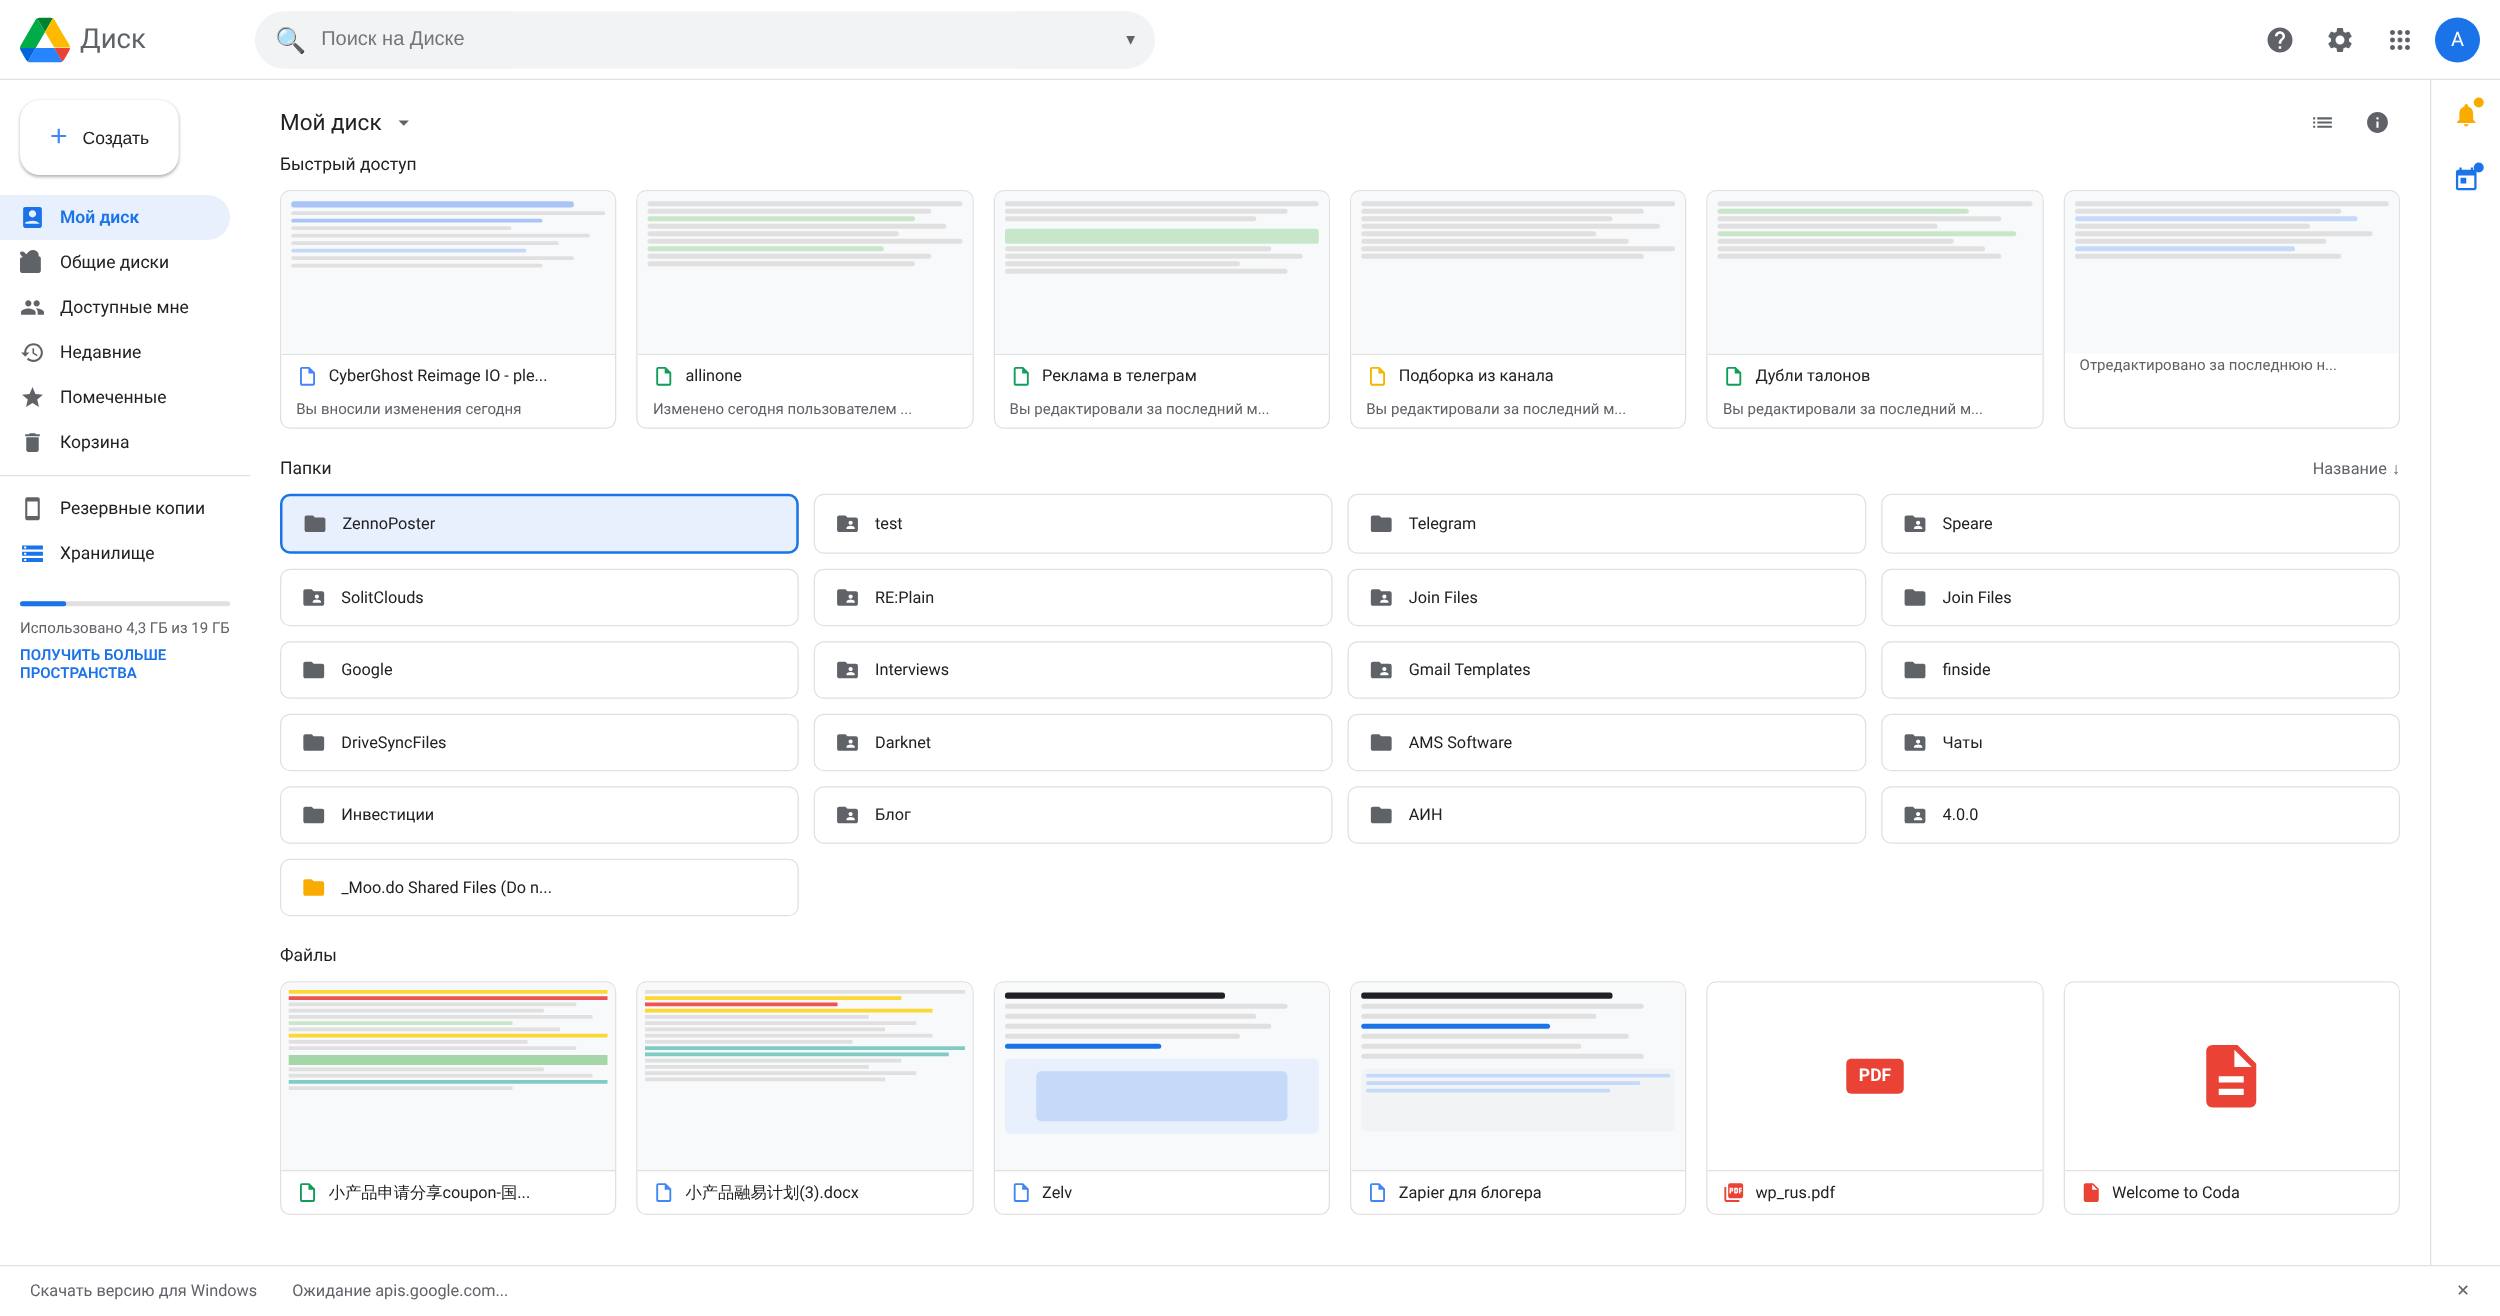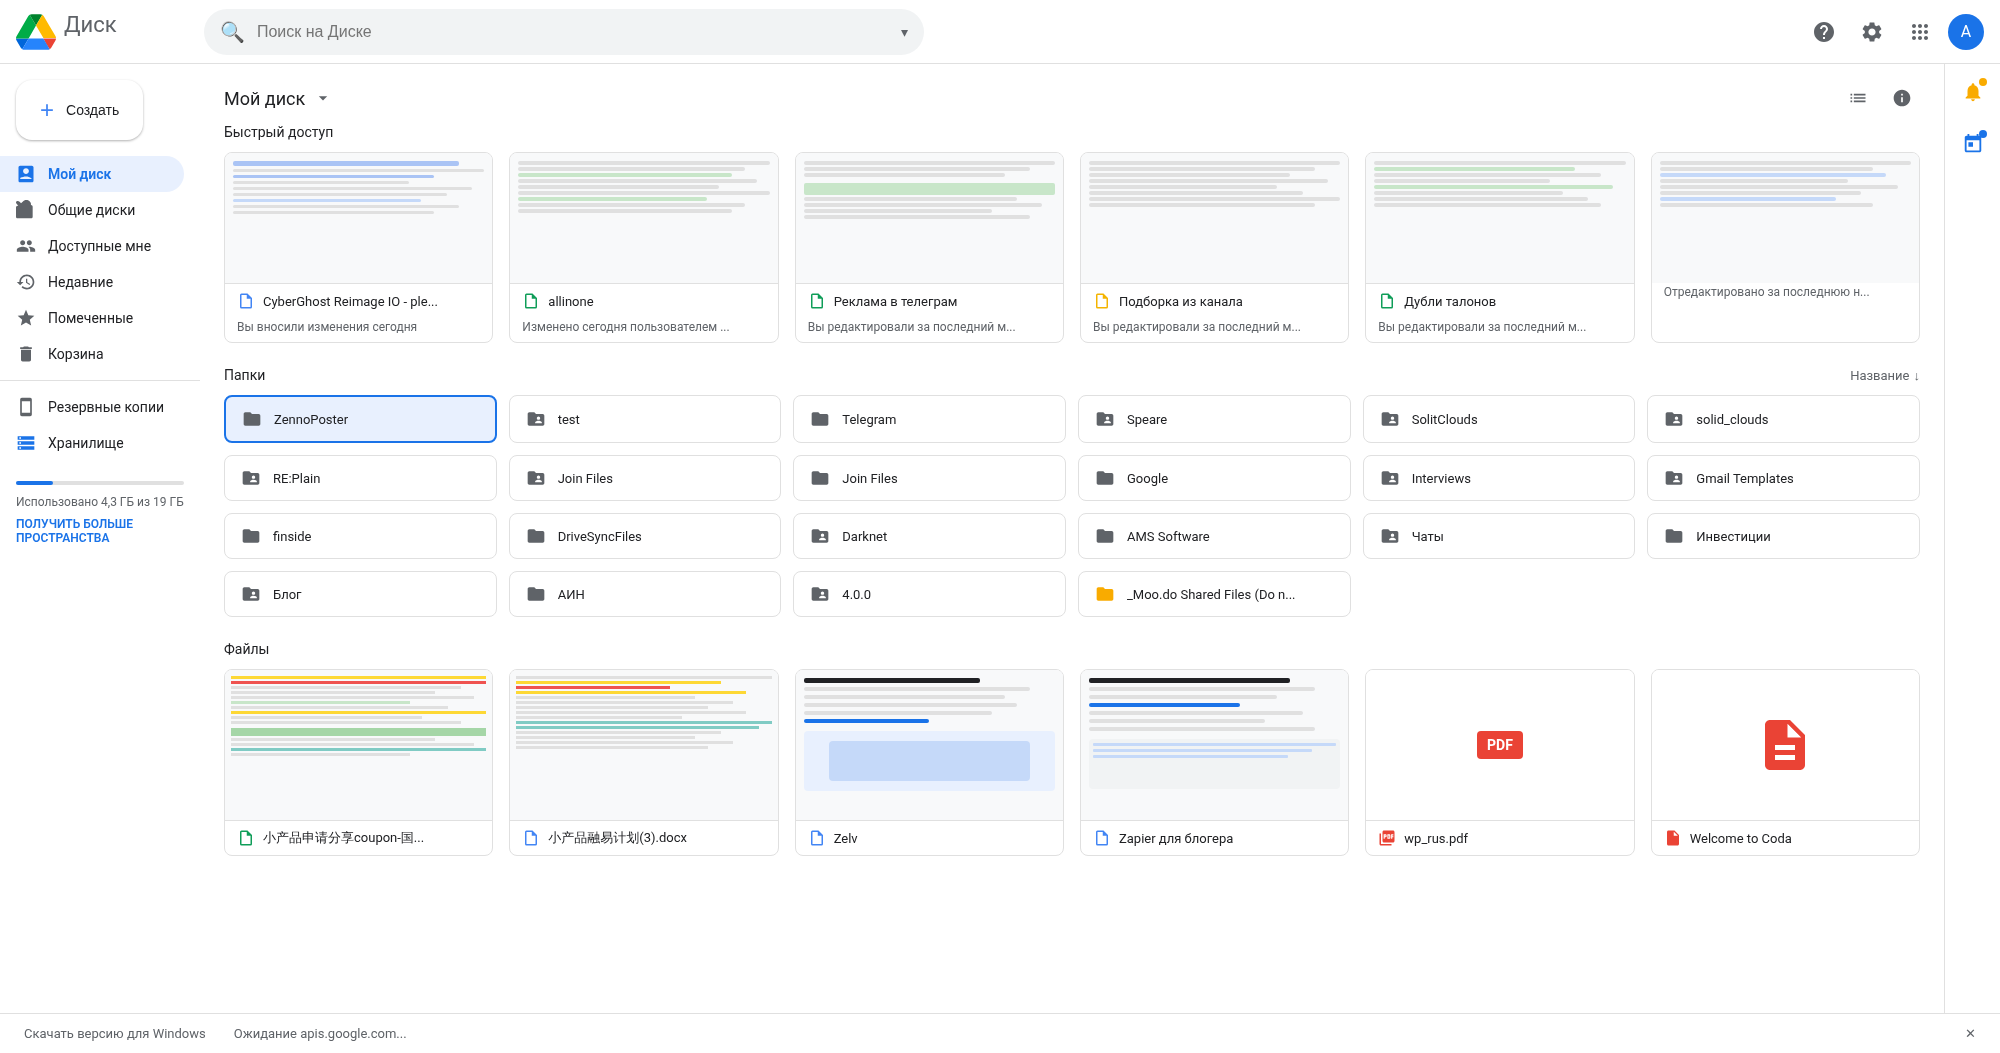--- a/index.html
+++ b/index.html
@@ -1,20 +1,20 @@
 <!DOCTYPE html>
 <html><head>
   <meta charset="utf-8">
   <style>
     * { box-sizing: border-box; margin: 0; padding: 0; }
     body { font-family: 'Google Sans', Roboto, Arial, sans-serif; font-size: 14px; color: #202124; background: #fff; display: flex; flex-direction: column; height: 100vh; overflow: hidden; }
 
     
     .topbar { display: flex; align-items: center; height: 64px; padding: 0 16px; border-bottom: 1px solid #e0e0e0; gap: 8px; flex-shrink: 0; }
-    .logo { display: flex; gap: 8px; min-width: 180px; }
+    .logo { display: flex; align-items: center; gap: 8px; min-width: 180px; }
     .logo-icon { width: 40px; height: 40px; }
     .logo-text { font-size: 22px; color: #5f6368; font-weight: 400; }
     .search-bar { flex: 1; max-width: 720px; display: flex; align-items: center; background: #f1f3f4; border-radius: 24px; padding: 0 16px; height: 46px; gap: 12px; }
     .search-bar input { border: none; background: transparent; font-size: 16px; outline: none; flex: 1; color: #202124; }
     .search-icon-wrap { color: #5f6368; font-size: 20px; }
     .search-dropdown { color: #5f6368; margin-left: auto; cursor: pointer; }
     .topbar-right { display: flex; align-items: center; gap: 8px; margin-left: auto; }
     .topbar-icon-btn { width: 40px; height: 40px; border-radius: 50%; display: flex; align-items: center; justify-content: center; cursor: pointer; color: #5f6368; font-size: 20px; }
     .avatar { width: 36px; height: 36px; border-radius: 50%; background: #1a73e8; display: flex; align-items: center; justify-content: center; color: #fff; font-size: 16px; cursor: pointer; }
 
@@ -50,21 +50,21 @@
     .thumb-line { height: 6px; background: #d0d0d0; border-radius: 2px; }
     .thumb-line.highlight { background: #aac4f5; }
     .file-card-info { padding: 8px 12px; display: flex; align-items: center; gap: 8px; border-top: 1px solid #e0e0e0; }
     .file-card-name { font-size: 13px; color: #202124; white-space: nowrap; overflow: hidden; text-overflow: ellipsis; flex: 1; }
     .file-card-sub { font-size: 12px; color: #5f6368; padding: 2px 12px 8px; }
 
     
     .folders-header { display: flex; align-items: center; margin-bottom: 12px; gap: 42px; }
     .folders-header .section-label { margin: 0; }
     .sort-btn { margin-left: auto; display: flex; align-items: center; gap: 4px; color: #5f6368; font-size: 13px; cursor: pointer; }
-    .folders-grid { display: grid; grid-template-columns: repeat(6, 1fr); gap: 12px; margin-bottom: 24px; }
+    .folders-grid { display: grid; grid-template-columns: repeat(4, 1fr); gap: 12px; margin-bottom: 24px; }
     .folder-card { border: 1px solid #e0e0e0; border-radius: 8px; padding: 12px 16px; display: flex; align-items: center; gap: 12px; cursor: pointer; }
     .folder-card.selected { border: 2px solid #1a73e8; background: #e8f0fe; }
     .folder-name { font-size: 13px; color: #202124; white-space: nowrap; overflow: hidden; text-overflow: ellipsis; }
 
     
     .files-grid { display: grid; grid-template-columns: repeat(6, 1fr); gap: 16px; }
     .pdf-thumb { width: 100%; height: 100%; background: #fff; display: flex; align-items: center; justify-content: center; }
     .pdf-icon-big { background: #ea4335; color: #fff; font-size: 14px; font-weight: 700; padding: 6px 10px; border-radius: 4px; }
 
     
@@ -380,26 +380,20 @@
         <svg width="20" height="20" viewBox="0 0 24 24">
             <path fill="#5f6368" d="M20 6h-8l-2-2H4c-1.1 0-2 .9-2 2v12c0 1.1.9 2 2 2h16c1.1 0 2-.9 2-2V8c0-1.1-.9-2-2-2zm-5 3c1.1 0 2 .9 2 2s-.9 2-2 2-2-.9-2-2 .9-2 2-2zm4 8h-8v-1c0-1.33 2.67-2 4-2s4 .67 4 2v1z"></path>
           </svg>
         <span class="folder-name">Speare</span>
       </div>
       <div class="folder-card">
         <svg width="20" height="20" viewBox="0 0 24 24">
             <path fill="#5f6368" d="M20 6h-8l-2-2H4c-1.1 0-2 .9-2 2v12c0 1.1.9 2 2 2h16c1.1 0 2-.9 2-2V8c0-1.1-.9-2-2-2zm-5 3c1.1 0 2 .9 2 2s-.9 2-2 2-2-.9-2-2 .9-2 2-2zm4 8h-8v-1c0-1.33 2.67-2 4-2s4 .67 4 2v1z"></path>
           </svg>
         <span class="folder-name">SolitClouds</span>
-      </div>
-      <div class="folder-card">
-        <svg width="20" height="20" viewBox="0 0 24 24">
-            <path fill="#5f6368" d="M20 6h-8l-2-2H4c-1.1 0-2 .9-2 2v12c0 1.1.9 2 2 2h16c1.1 0 2-.9 2-2V8c0-1.1-.9-2-2-2zm-5 3c1.1 0 2 .9 2 2s-.9 2-2 2-2-.9-2-2 .9-2 2-2zm4 8h-8v-1c0-1.33 2.67-2 4-2s4 .67 4 2v1z"></path>
-          </svg>
-        <span class="folder-name">solid_clouds</span>
       </div>
 
       <div class="folder-card">
         <svg width="20" height="20" viewBox="0 0 24 24">
             <path fill="#5f6368" d="M20 6h-8l-2-2H4c-1.1 0-2 .9-2 2v12c0 1.1.9 2 2 2h16c1.1 0 2-.9 2-2V8c0-1.1-.9-2-2-2zm-5 3c1.1 0 2 .9 2 2s-.9 2-2 2-2-.9-2-2 .9-2 2-2zm4 8h-8v-1c0-1.33 2.67-2 4-2s4 .67 4 2v1z"></path>
           </svg>
         <span class="folder-name">RE:Plain</span>
       </div>
       <div class="folder-card">
         <svg width="20" height="20" viewBox="0 0 24 24">

